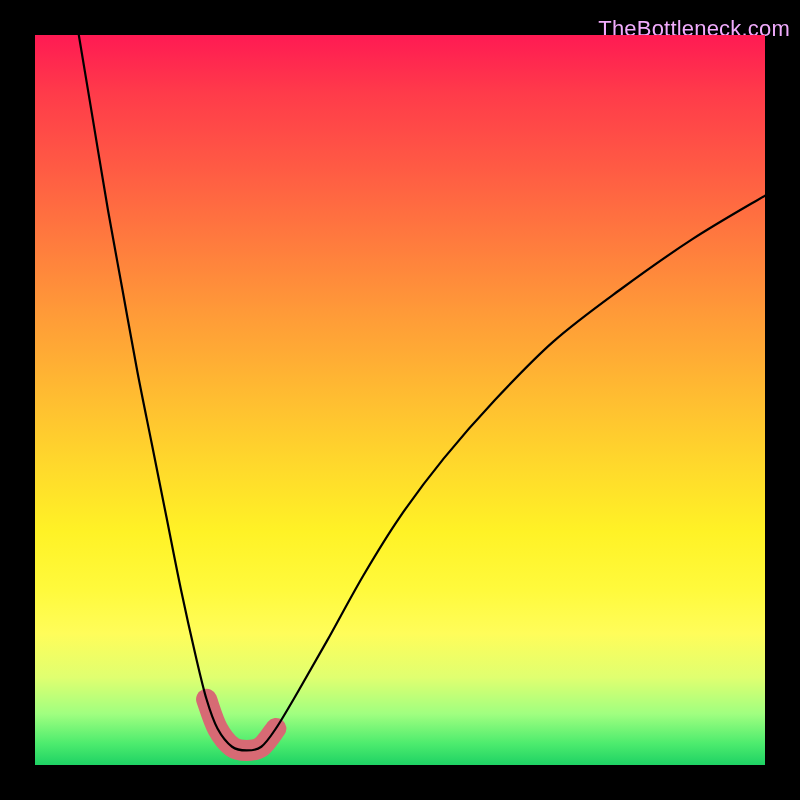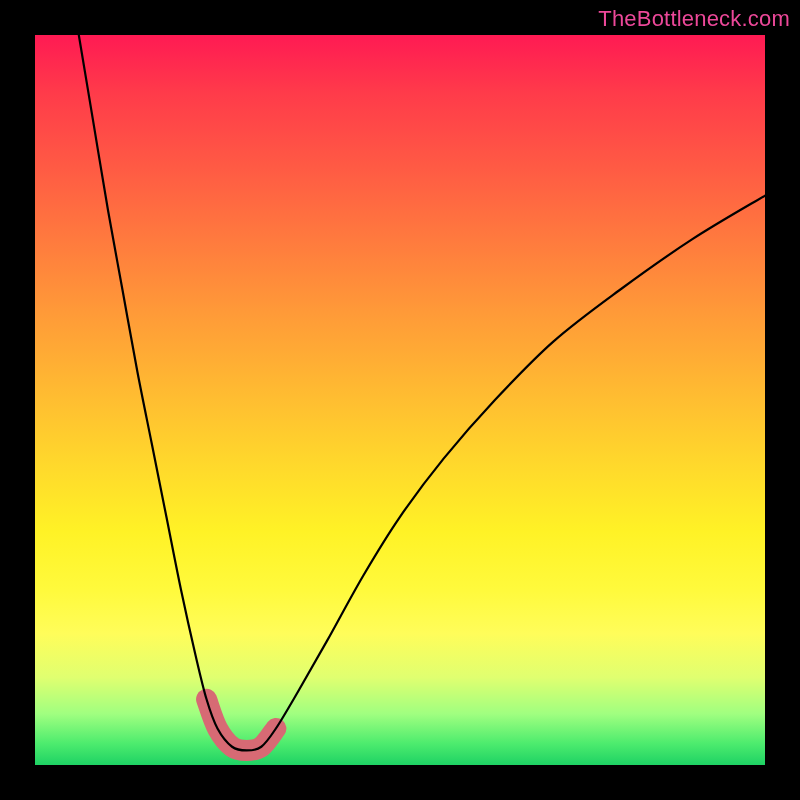--- a/index.html
+++ b/index.html
@@ -37,23 +37,23 @@
       #fffa3c 76%,
       #fffd5a 82%,
       #e0ff70 88%,
       #a0ff80 93%,
       #4eec6e 97%,
       #1ed264 100%
     );
   }
   .watermark {
     position: absolute;
-    top: 6px;
+    top: 16px;
     right: 10px;
-    color: #ec4899;
+    color: #f0abfc;
     font-size: 22px;
     letter-spacing: 0.2px;
     font-weight: 400;
   }
   svg.curve {
     position: absolute;
     top: 0;
     left: 0;
     width: 730px;
     height: 730px;

